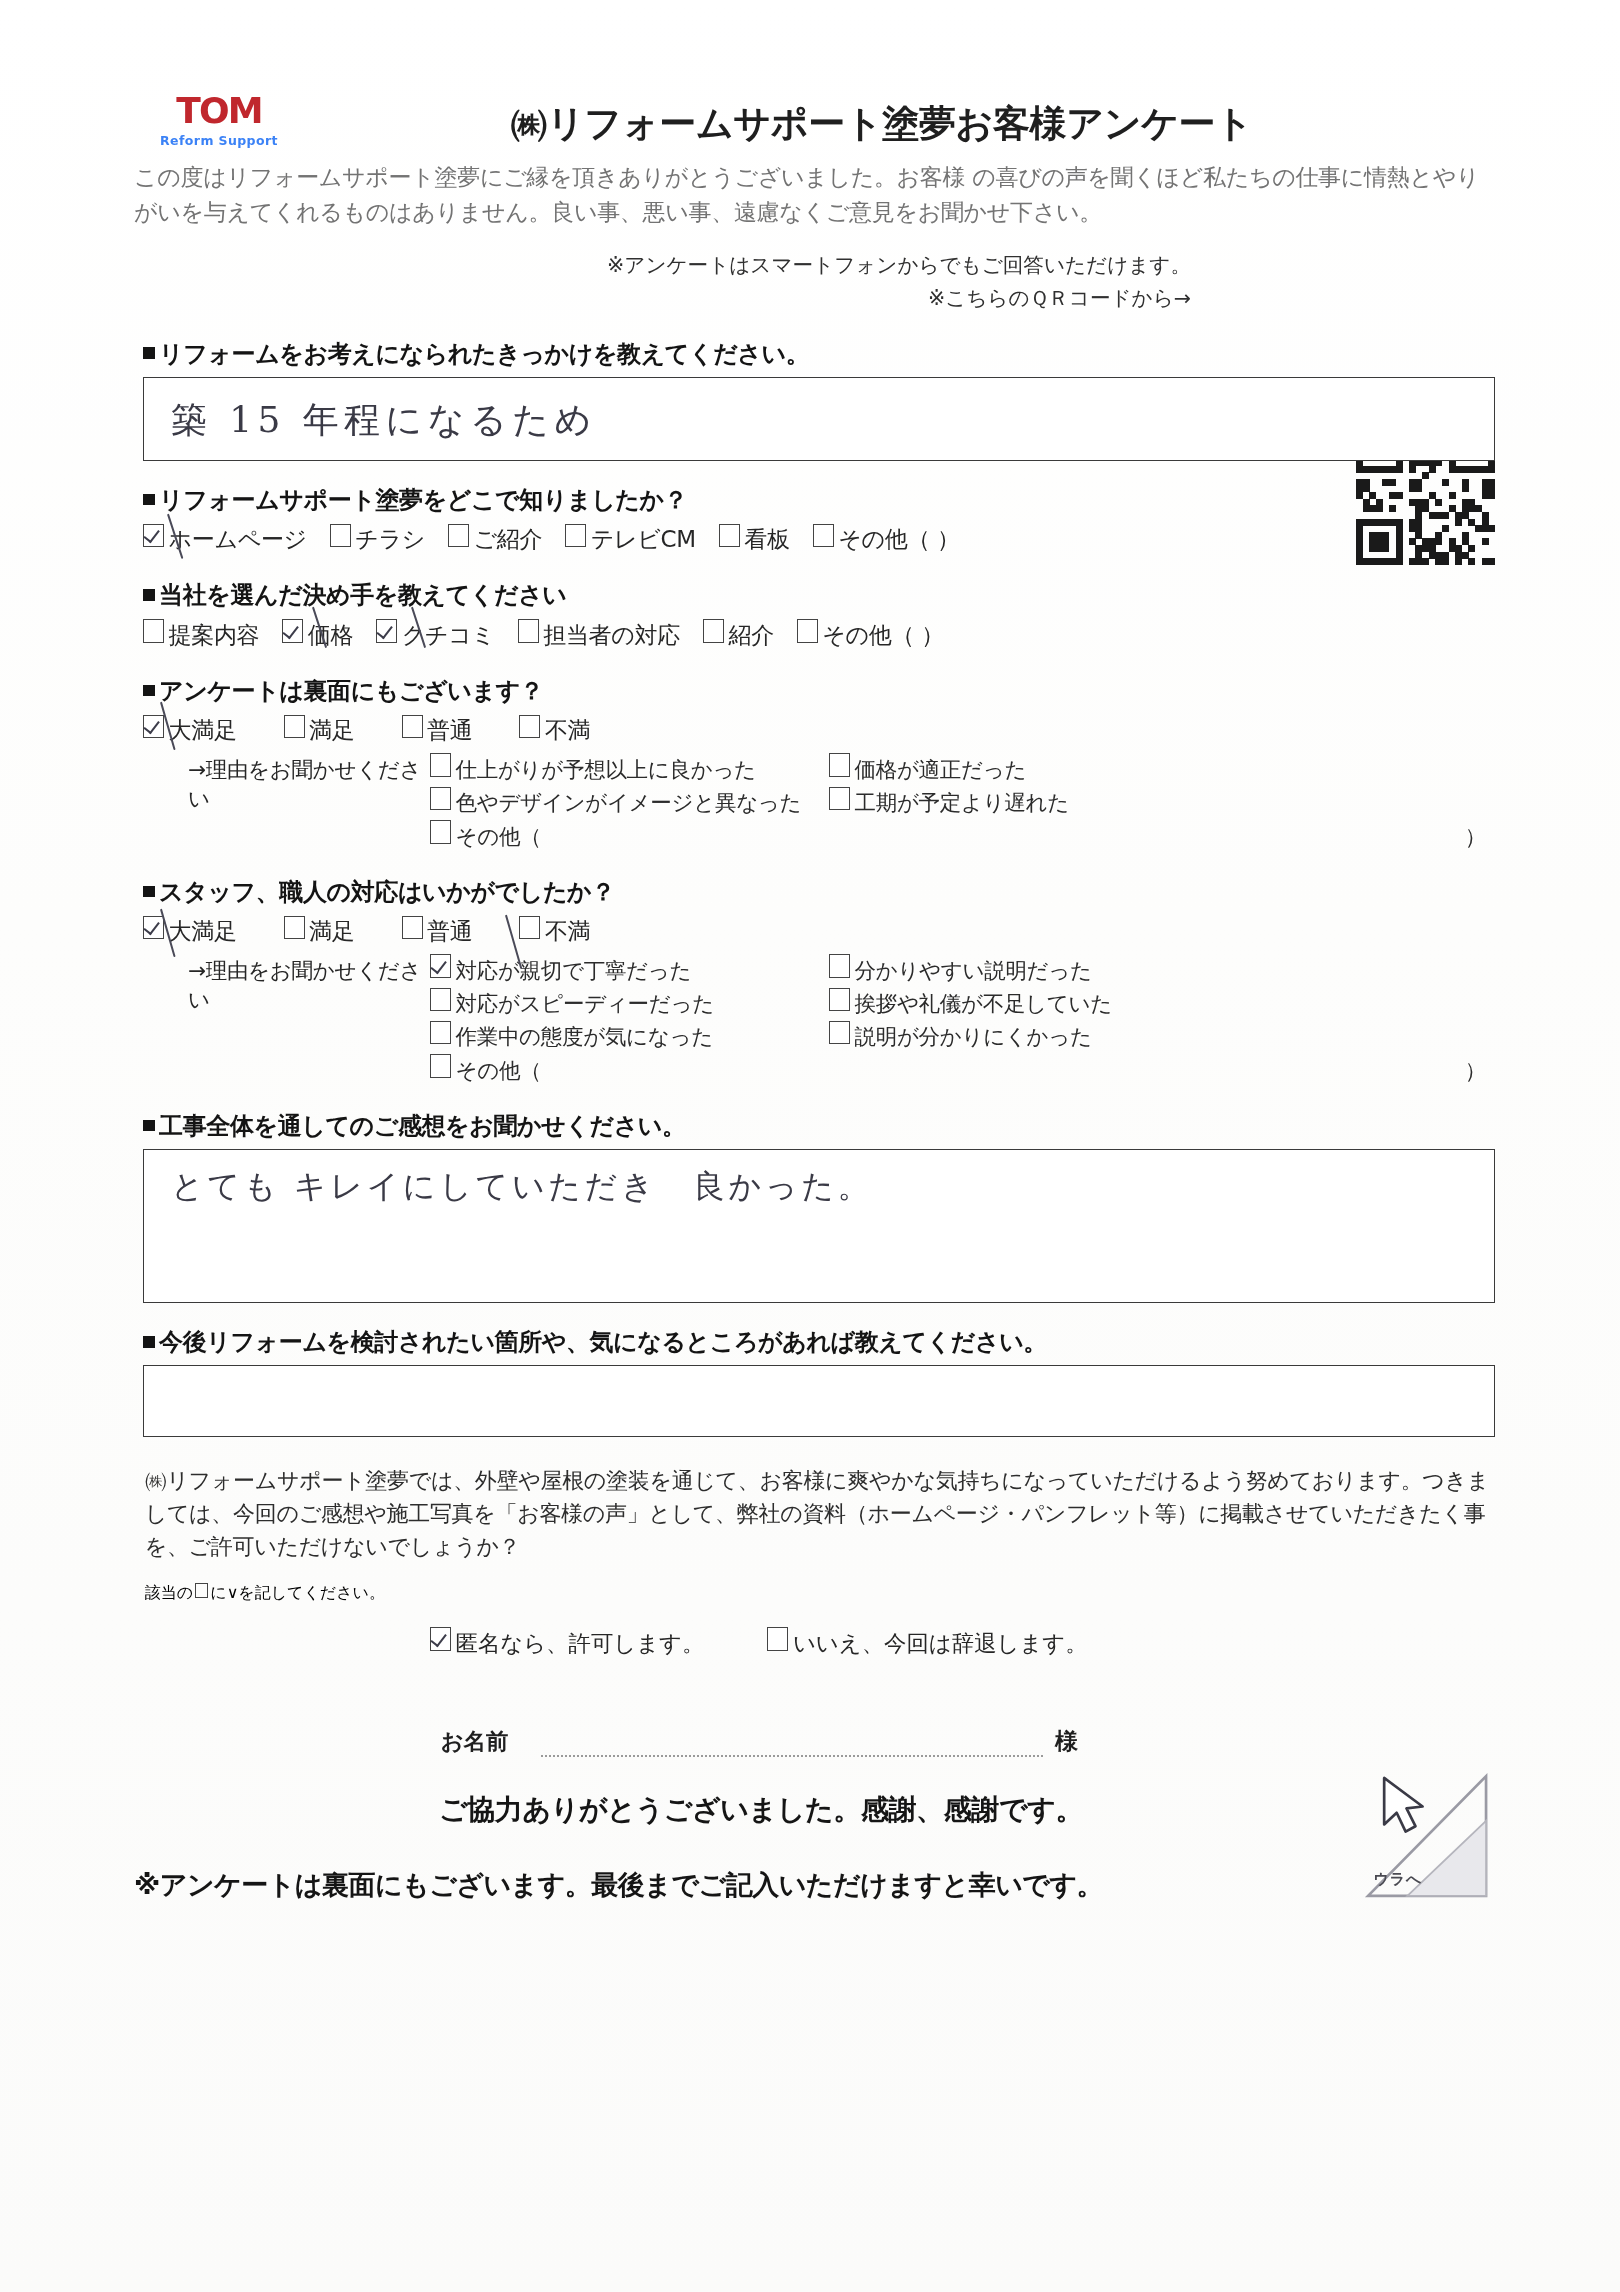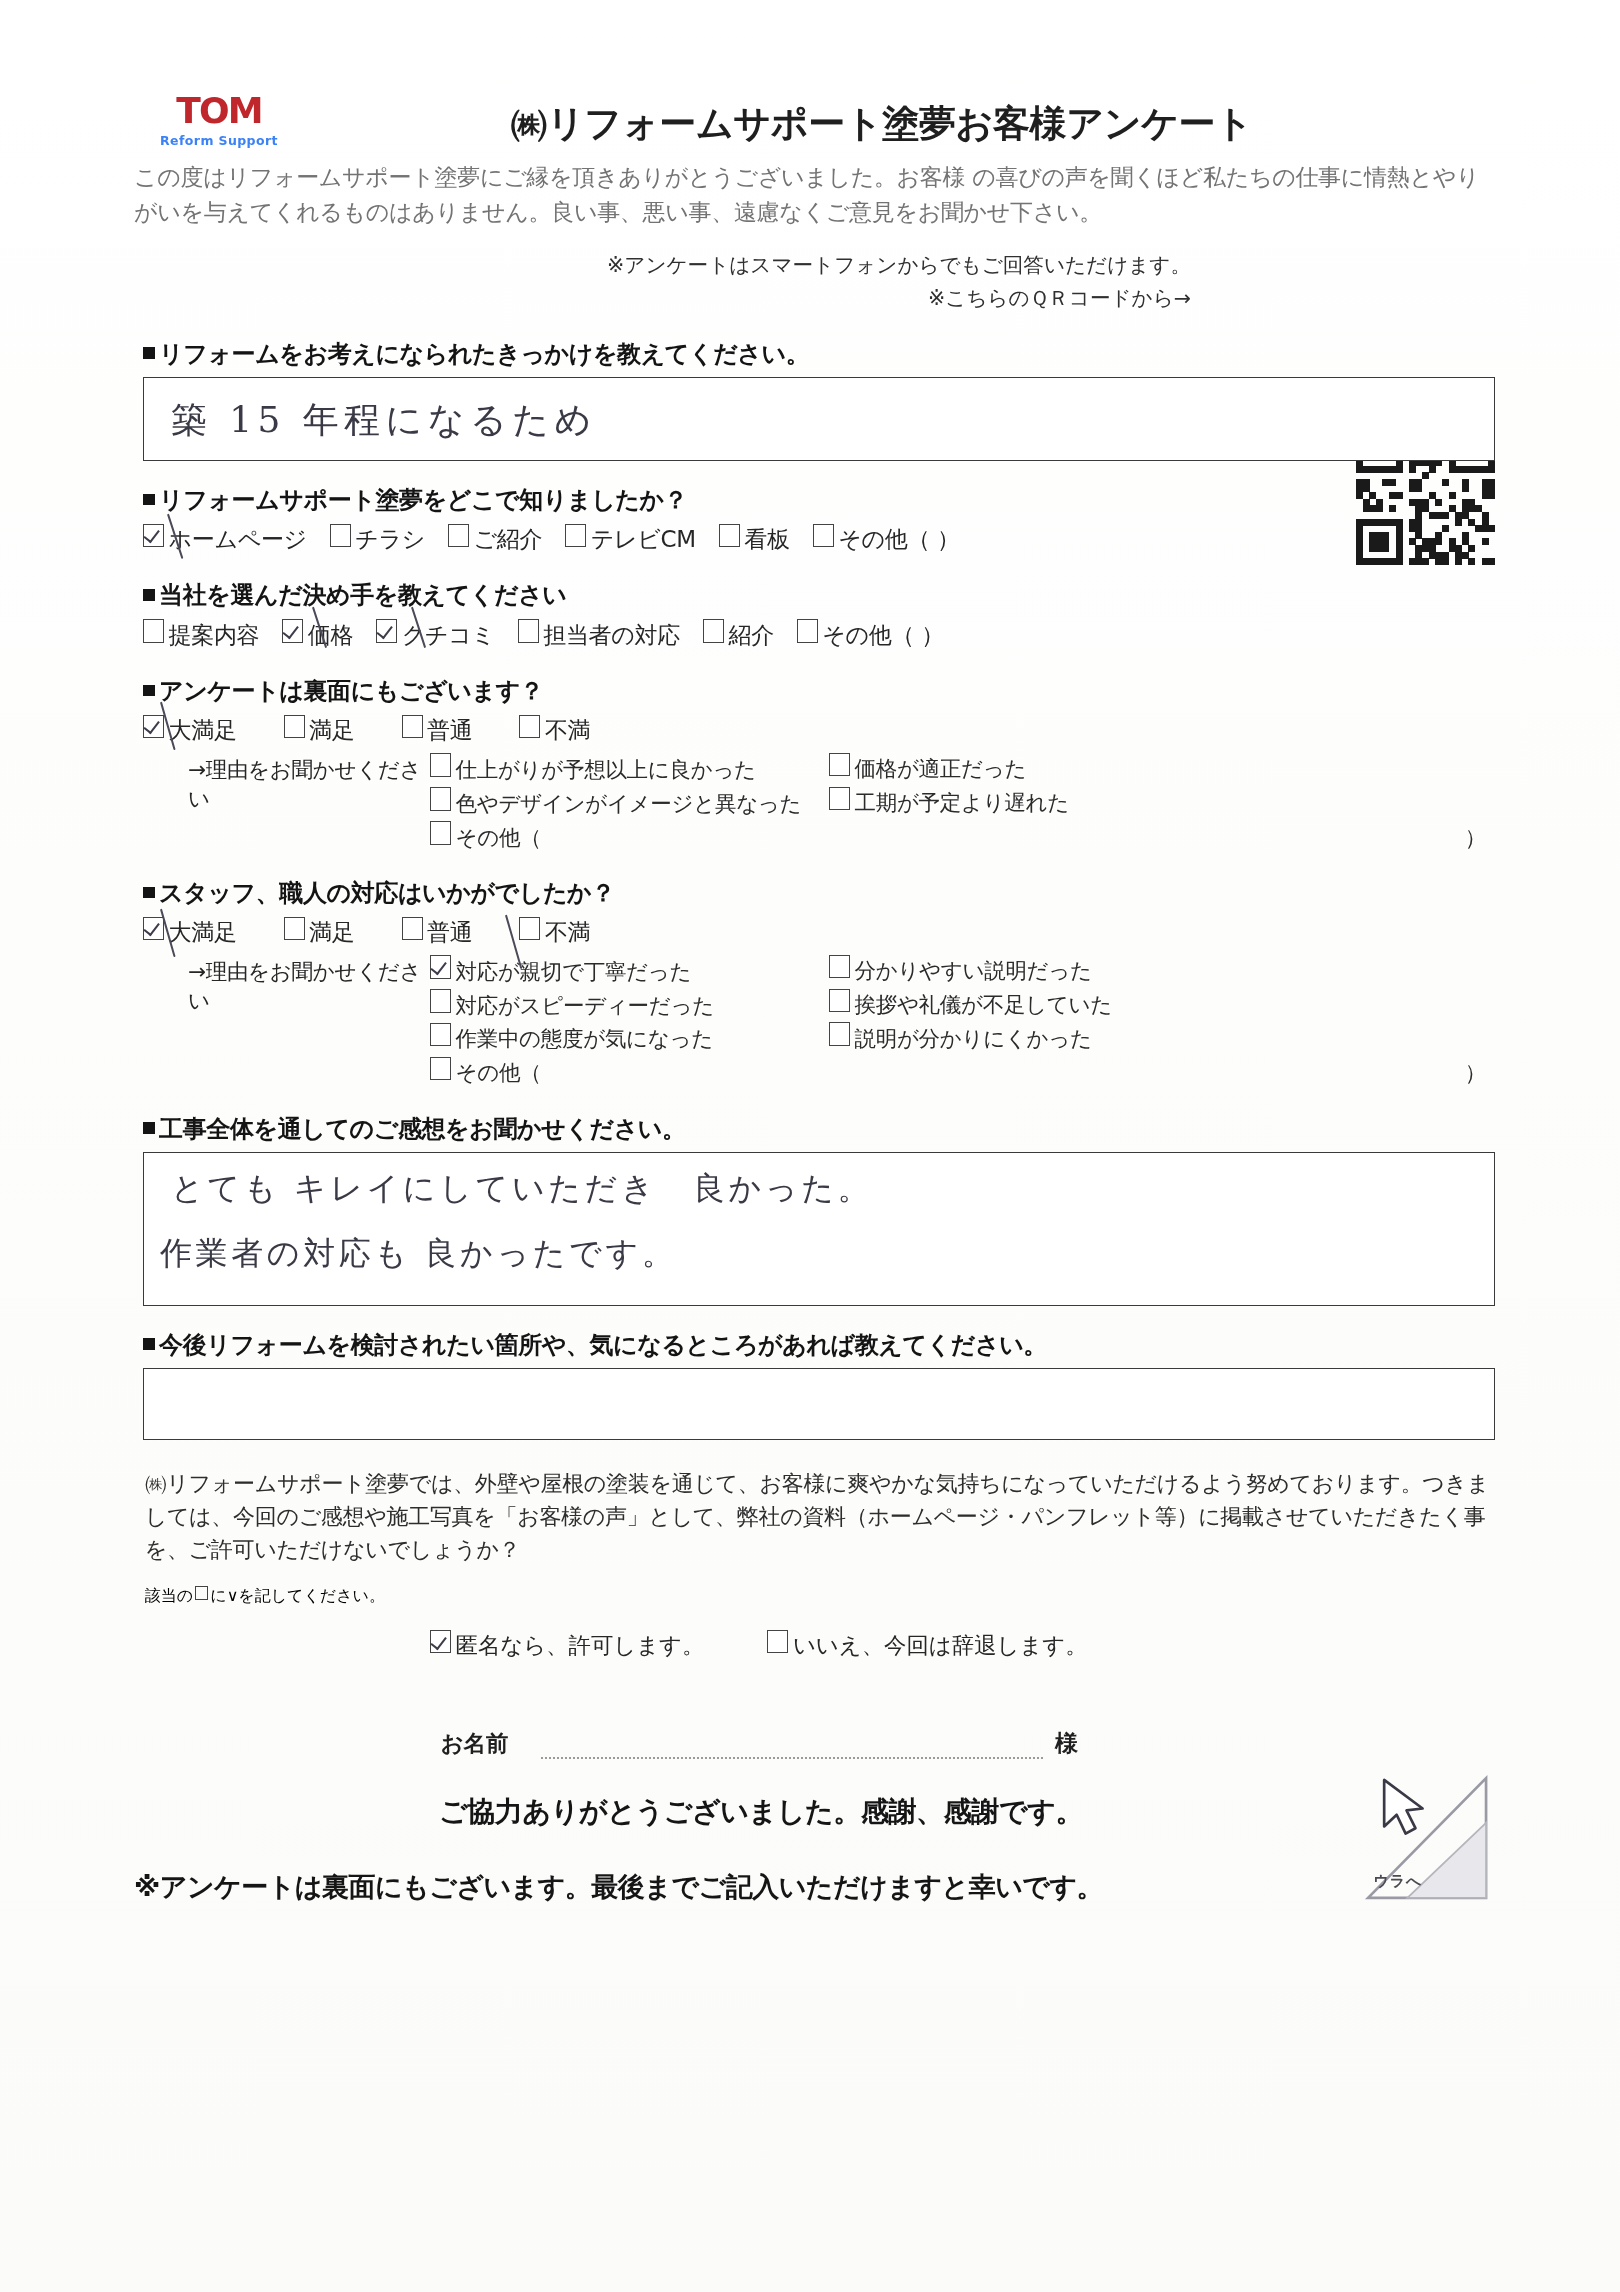--- a/index.html
+++ b/index.html
@@ -184,21 +184,21 @@
     padding-top: 1.8px;
   }
   .reason-cols {
     flex: 1;
   }
   .reason-row {
     display: flex;
     line-height: 1.55;
   }
   .reason-col-a { width: 376px; flex: none; }
-  .reason-col-b { flex: 1; font-family: Liberation Serif, serif; }
+  .reason-col-b { flex: 1; }
   .reason-other {
     display: flex;
     align-items: baseline;
     line-height: 1.55;
   }
   .reason-other .tail { flex: 1; text-align: right; padding-right: 9px; }
   
   .consent {
     font-size: 22px;
     line-height: 1.5;
@@ -717,21 +717,20 @@
           <span class="tail">）</span>
         </div>
       </div>
     </div>
 
     <div class="q-head">
       <span class="bullet"></span><span>工事全体を通してのご感想をお聞かせください。</span>
     </div>
     <div class="answerbox tall">
       <div class="hand hand-line" style="left:27px; top:14.3px; font-size:32px; letter-spacing:3.6px;">とても キレイにしていただき　良かった。</div>
-      <div class="hand hand-line" style="left:16px; top:79px; font-size:32px; letter-spacing:3.6px;">作業者の対応も 良かったです。</div>
     </div>
 
     <div class="q-head">
       <span class="bullet"></span><span>今後リフォームを検討されたい箇所や、気になるところがあれば教えてください。</span>
     </div>
     <div class="answerbox empty">
       <div class="hand hand-line" style="left:27px; top:16px;"></div>
     </div>
 
     <div class="consent">㈱リフォームサポート塗夢では、外壁や屋根の塗装を通じて、お客様に爽やかな気持ちになっていただけるよう努めております。つきましては、今回のご感想や施工写真を「お客様の声」として、弊社の資料（ホームページ・パンフレット等）に掲載させていただきたく事を、ご許可いただけないでしょうか？</div>

